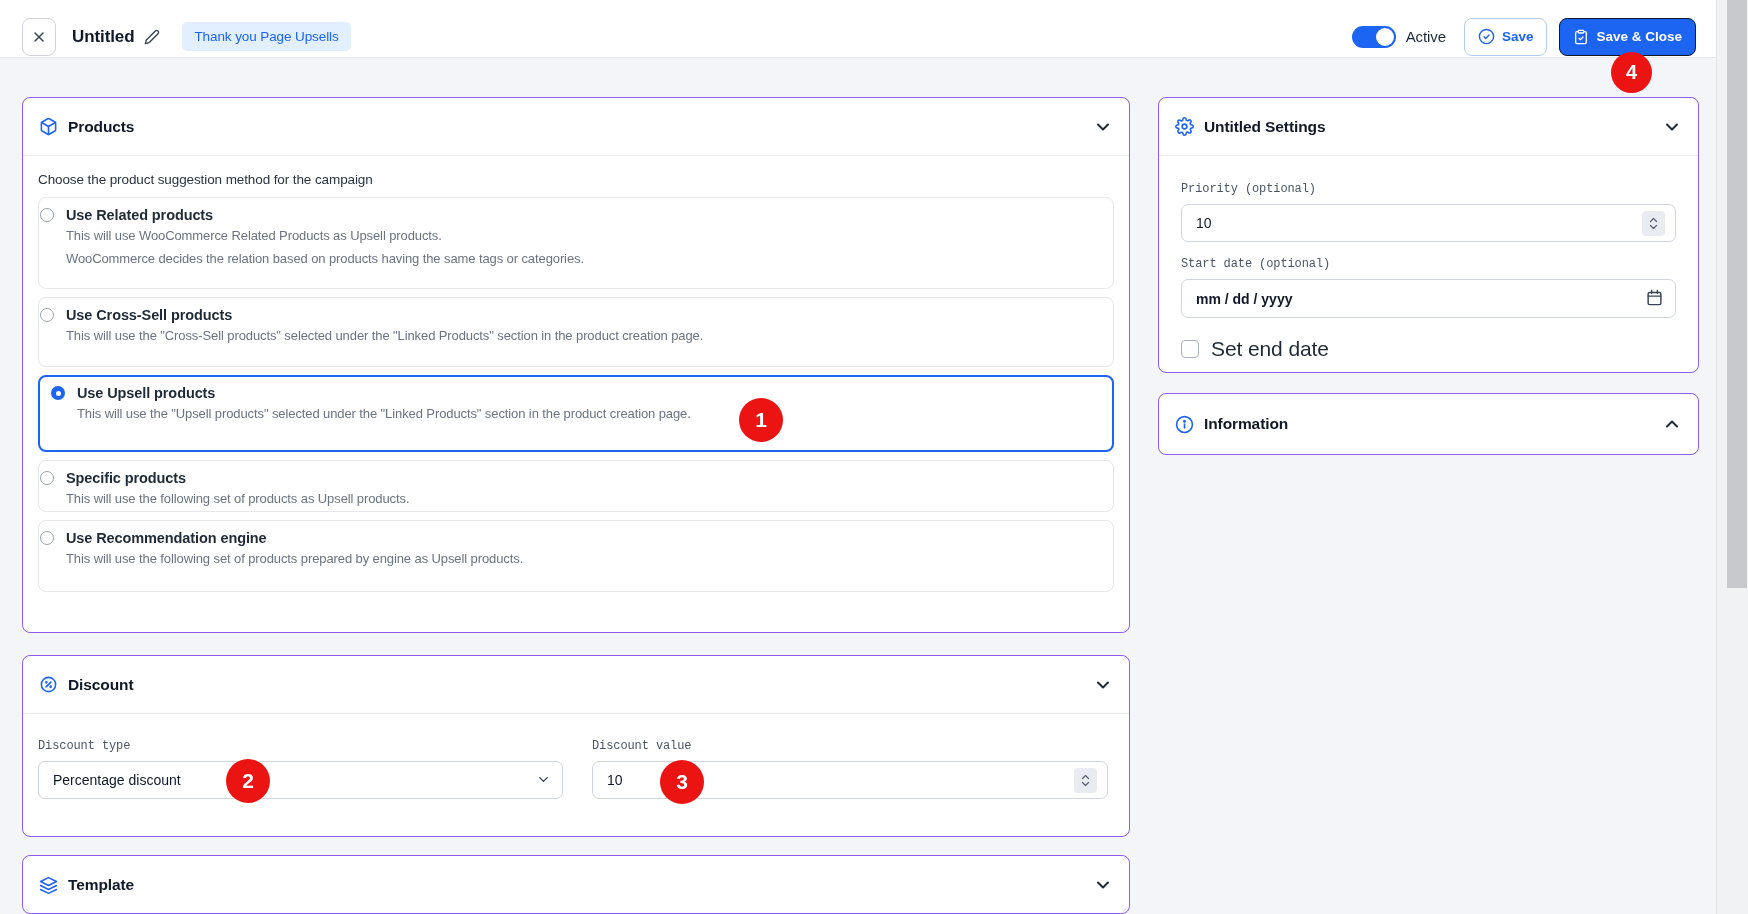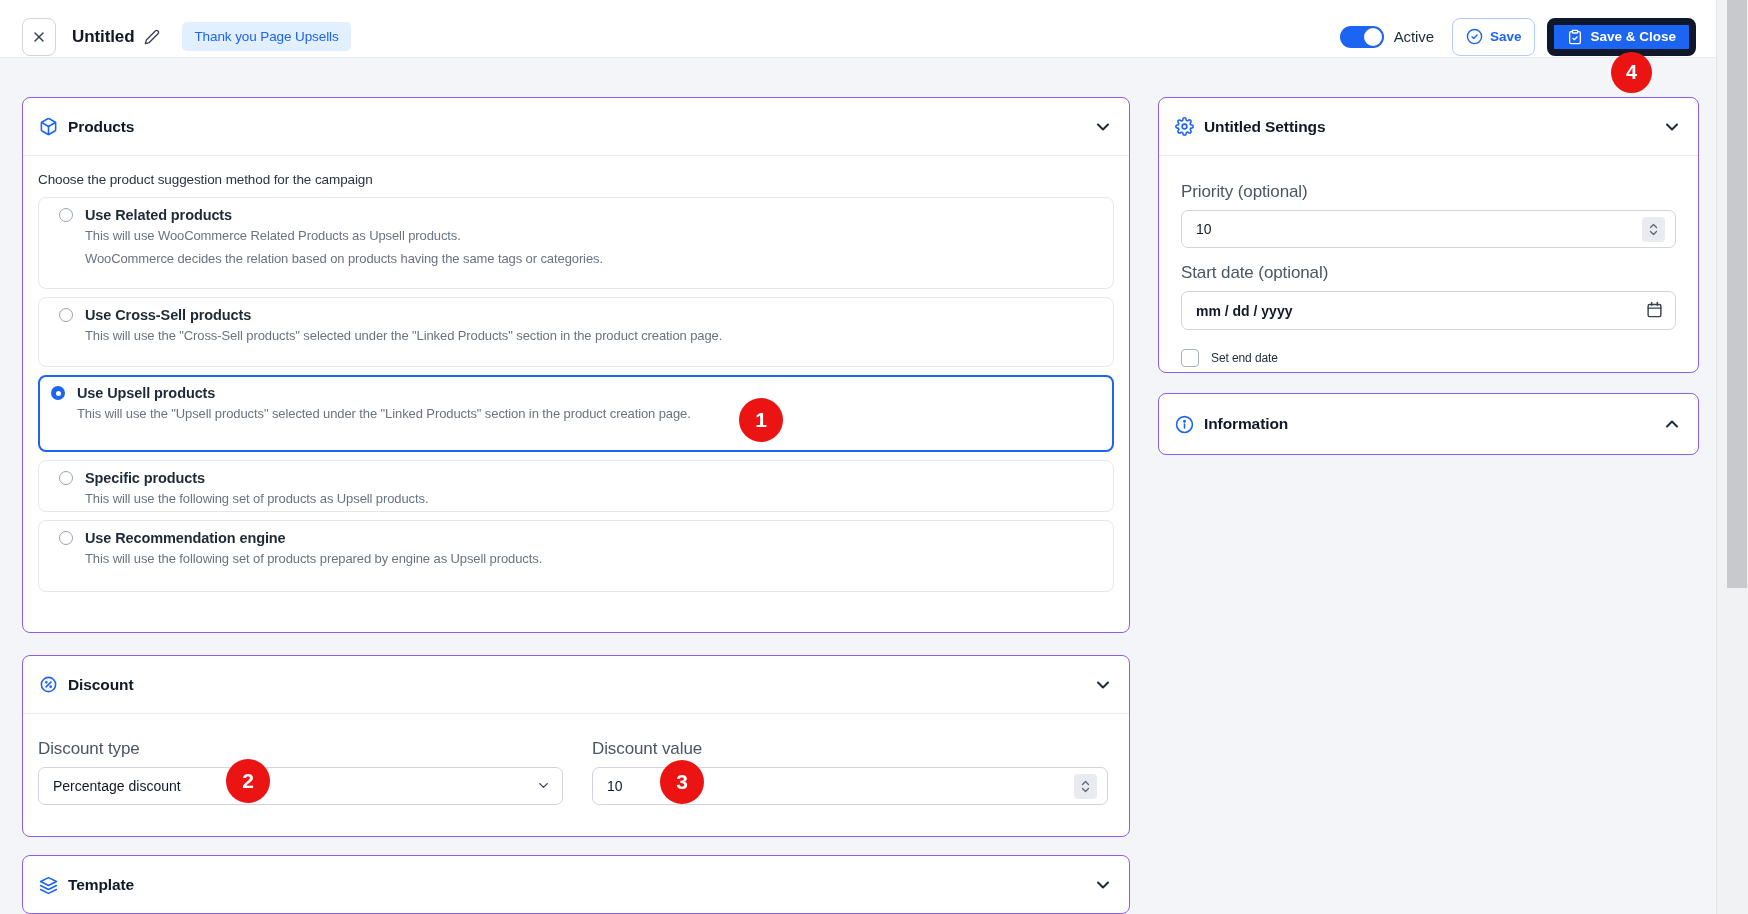--- a/index.html
+++ b/index.html
@@ -13,65 +13,65 @@
   .close-btn { width:34px; height:38px; border:1px solid #d1d5db; border-radius:8px; background:#fff; display:flex; align-items:center; justify-content:center; color:#374151; cursor:pointer; }
   .doc-title { font-size:17px; font-weight:700; color:#111928; margin-left:16px; }
   .pencil { margin-left:10px; color:#374151; cursor:pointer; }
   .type-badge { margin-left:22px; background:#e1effe; color:#1c64f2; font-size:13.5px; font-weight:500; padding:7px 12px; border-radius:5px; }
   .topbar-right { position:absolute; right:52px; top:0; height:73px; display:flex; align-items:center; }
   .toggle { width:44px; height:22px; border-radius:11px; background:#1c64f2; position:relative; cursor:pointer; }
   .toggle .knob { position:absolute; right:2px; top:2px; width:18px; height:18px; border-radius:50%; background:#fff; }
   .toggle-label { font-size:15px; color:#1f2a37; margin-left:10px; margin-right:18px; }
   .btn { display:flex; align-items:center; gap:7px; height:38px; border-radius:8px; font-size:13.5px; font-weight:700; cursor:pointer; }
   .btn-save { background:#fff; border:1px solid #b3ccf5; color:#1c64f2; padding:0 13px; }
-  .btn-savec { background:#1c64f2; border:7px solid #0f172a; color:#fff; padding:0 13px; margin-left:12px; }
+  .btn-savec { background:#1c64f2; border:1px solid #0f172a; color:#fff; padding:0 13px; margin-left:12px; }
 
   
   .panel { position:absolute; background:#fff; border:1px solid #8b5cf6; border-radius:8px; }
   .panel-head { display:flex; align-items:center; gap:10px; height:58px; padding:0 16px; }
   .panel-head.bordered { border-bottom:1px solid #e8eaee; }
   .panel-title { font-size:15.5px; font-weight:700; color:#111928; flex:1 1 auto; }
   .head-icon { color:#1c64f2; }
   .chev { color:#1f2a37; cursor:pointer; }
 
   #products-panel { left:22px; top:97px;  width:1108px; height:536px; }
   #discount-panel { left:22px; top:655px; width:1108px; height:182px; }
   #template-panel { left:22px; top:855px; width:1108px; height:59px;  overflow:hidden; }
   #optional-panel { left:1158px; top:97px;  width:541px; height:276px; }
   #info-panel     { left:1158px; top:393px; width:541px; height:62px;  }
   #info-panel .panel-head { height:60px; }
 
   .products-body { padding:16px 15px 0 15px; }
   .prompt { font-size:13.5px; color:#2a3342; margin-bottom:10px; }
 
-  .opt-card { border:1px solid #e5e7eb; border-radius:8px; padding:9px 14px 9px 20px; margin-bottom:8px; position:relative; cursor:pointer; }
+  .opt-card { border:1px solid #e5e7eb; border-radius:8px; padding:9px 14px 9px 1px; margin-bottom:8px; position:relative; cursor:pointer; }
   .opt-card.selected { border:2px solid #1c64f2; padding:8px 13px 8px 11px; }
   .opt-row { display:flex; align-items:center; gap:12px; }
   .radio { width:14px; height:14px; border-radius:50%; border:1.5px solid #9aa3af; background:#fff; flex:0 0 auto; }
   .opt-card.selected .radio { border:none; background:#1c64f2; position:relative; }
   .opt-card.selected .radio::after { content:""; position:absolute; left:4.5px; top:4.5px; width:5px; height:5px; border-radius:50%; background:#fff; }
   .opt-label { font-size:14.5px; font-weight:700; color:#1f2a37; }
   .opt-desc { font-size:13px; color:#6b7280; line-height:20px; margin-left:26px; margin-top:3px; }
   #opt-card-0 { height:92px; } #opt-card-1 { height:70px; } #opt-card-2 { height:77px; }
   #opt-card-3 { height:52px; } #opt-card-4 { height:72px; margin-bottom:0; }
 
   .discount-body { display:flex; gap:29px; padding:25px 15px 0 15px; }
   .field-col-left { width:525px; } .field-col-right { width:516px; }
-  .field-label { font-size:17px; color:#4b5563; margin-bottom:8px; }
+  .field-label { font-size:12px; color:#4b5563; margin-bottom:8px;font-family:Liberation Mono, monospace; }
   .field-wrap { position:relative; }
   .text-input, .sel-input { width:100%; height:38px; border:1px solid #d0d5dd; border-radius:7px; background:#fff; font-family:"Liberation Sans",sans-serif; font-size:14px; color:#111928; padding:0 14px; outline:none; appearance:none; -webkit-appearance:none; }
   .sel-chev { position:absolute; right:12px; top:11px; color:#374151; pointer-events:none; }
   .spinner { position:absolute; right:11px; top:7px; width:23px; height:25px; background:#e9ebf0; border-radius:4px; display:flex; flex-direction:column; align-items:center; justify-content:center; gap:1px; color:#5b6475; cursor:pointer; }
   .cal-icon { position:absolute; right:13px; top:10px; color:#374151; cursor:pointer; }
 
   .optional-body { padding:26px 22px 0 22px; }
   .mt15 { margin-top:15px; }
   .check-row { display:flex; align-items:center; gap:12px; margin-top:19px; }
   .checkbox { width:18px; height:18px; border:1px solid #aab1bd; border-radius:4px; background:#fff; cursor:pointer; }
-  .check-label { font-size:12px; color:#1f2a37; }
+  .check-label { font-size:21px; color:#1f2a37; }
 
   
   .ann { position:absolute; border-radius:50%; background:#ec1313; color:#fff; font-weight:700; display:flex; align-items:center; justify-content:center; z-index:50; }
   .ann-lg { width:44px; height:44px; font-size:21px; }
   #ann-1 { left:739px; top:398px; }
   #ann-2 { left:226px; top:759px; }
   #ann-3 { left:660px; top:760px; }
   #ann-4 { left:1611px; top:52px; width:41px; height:41px; font-size:20px; }
 
   

